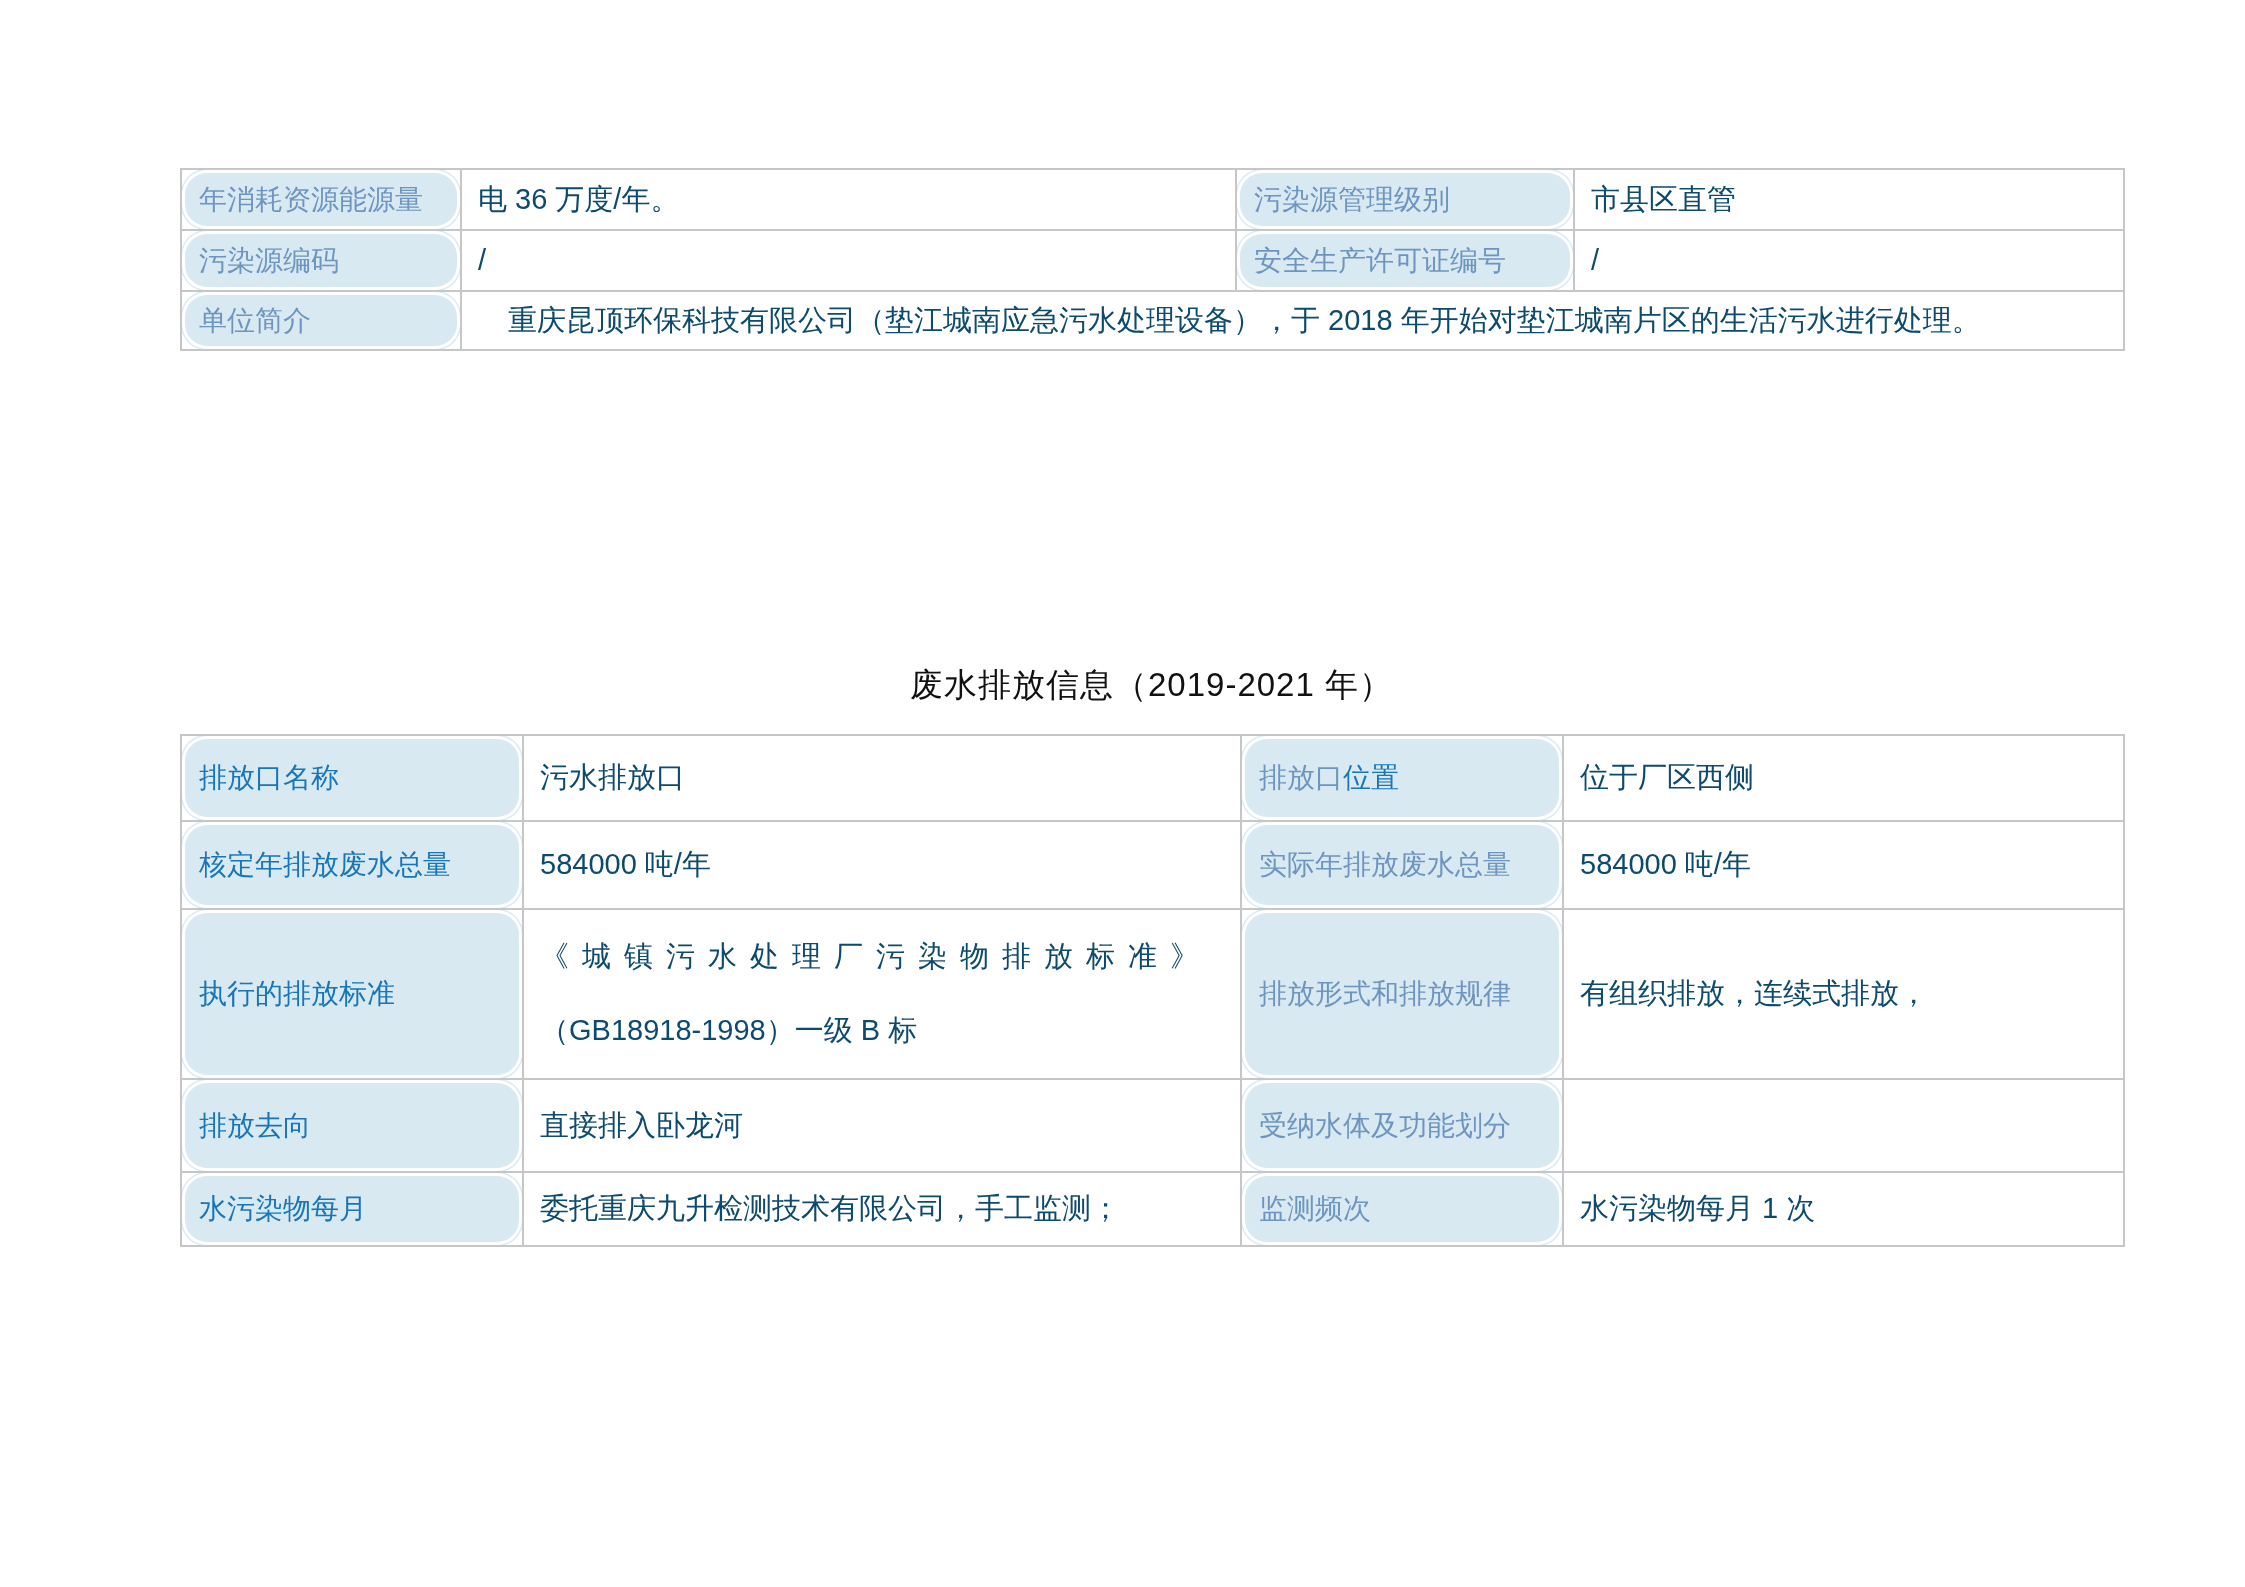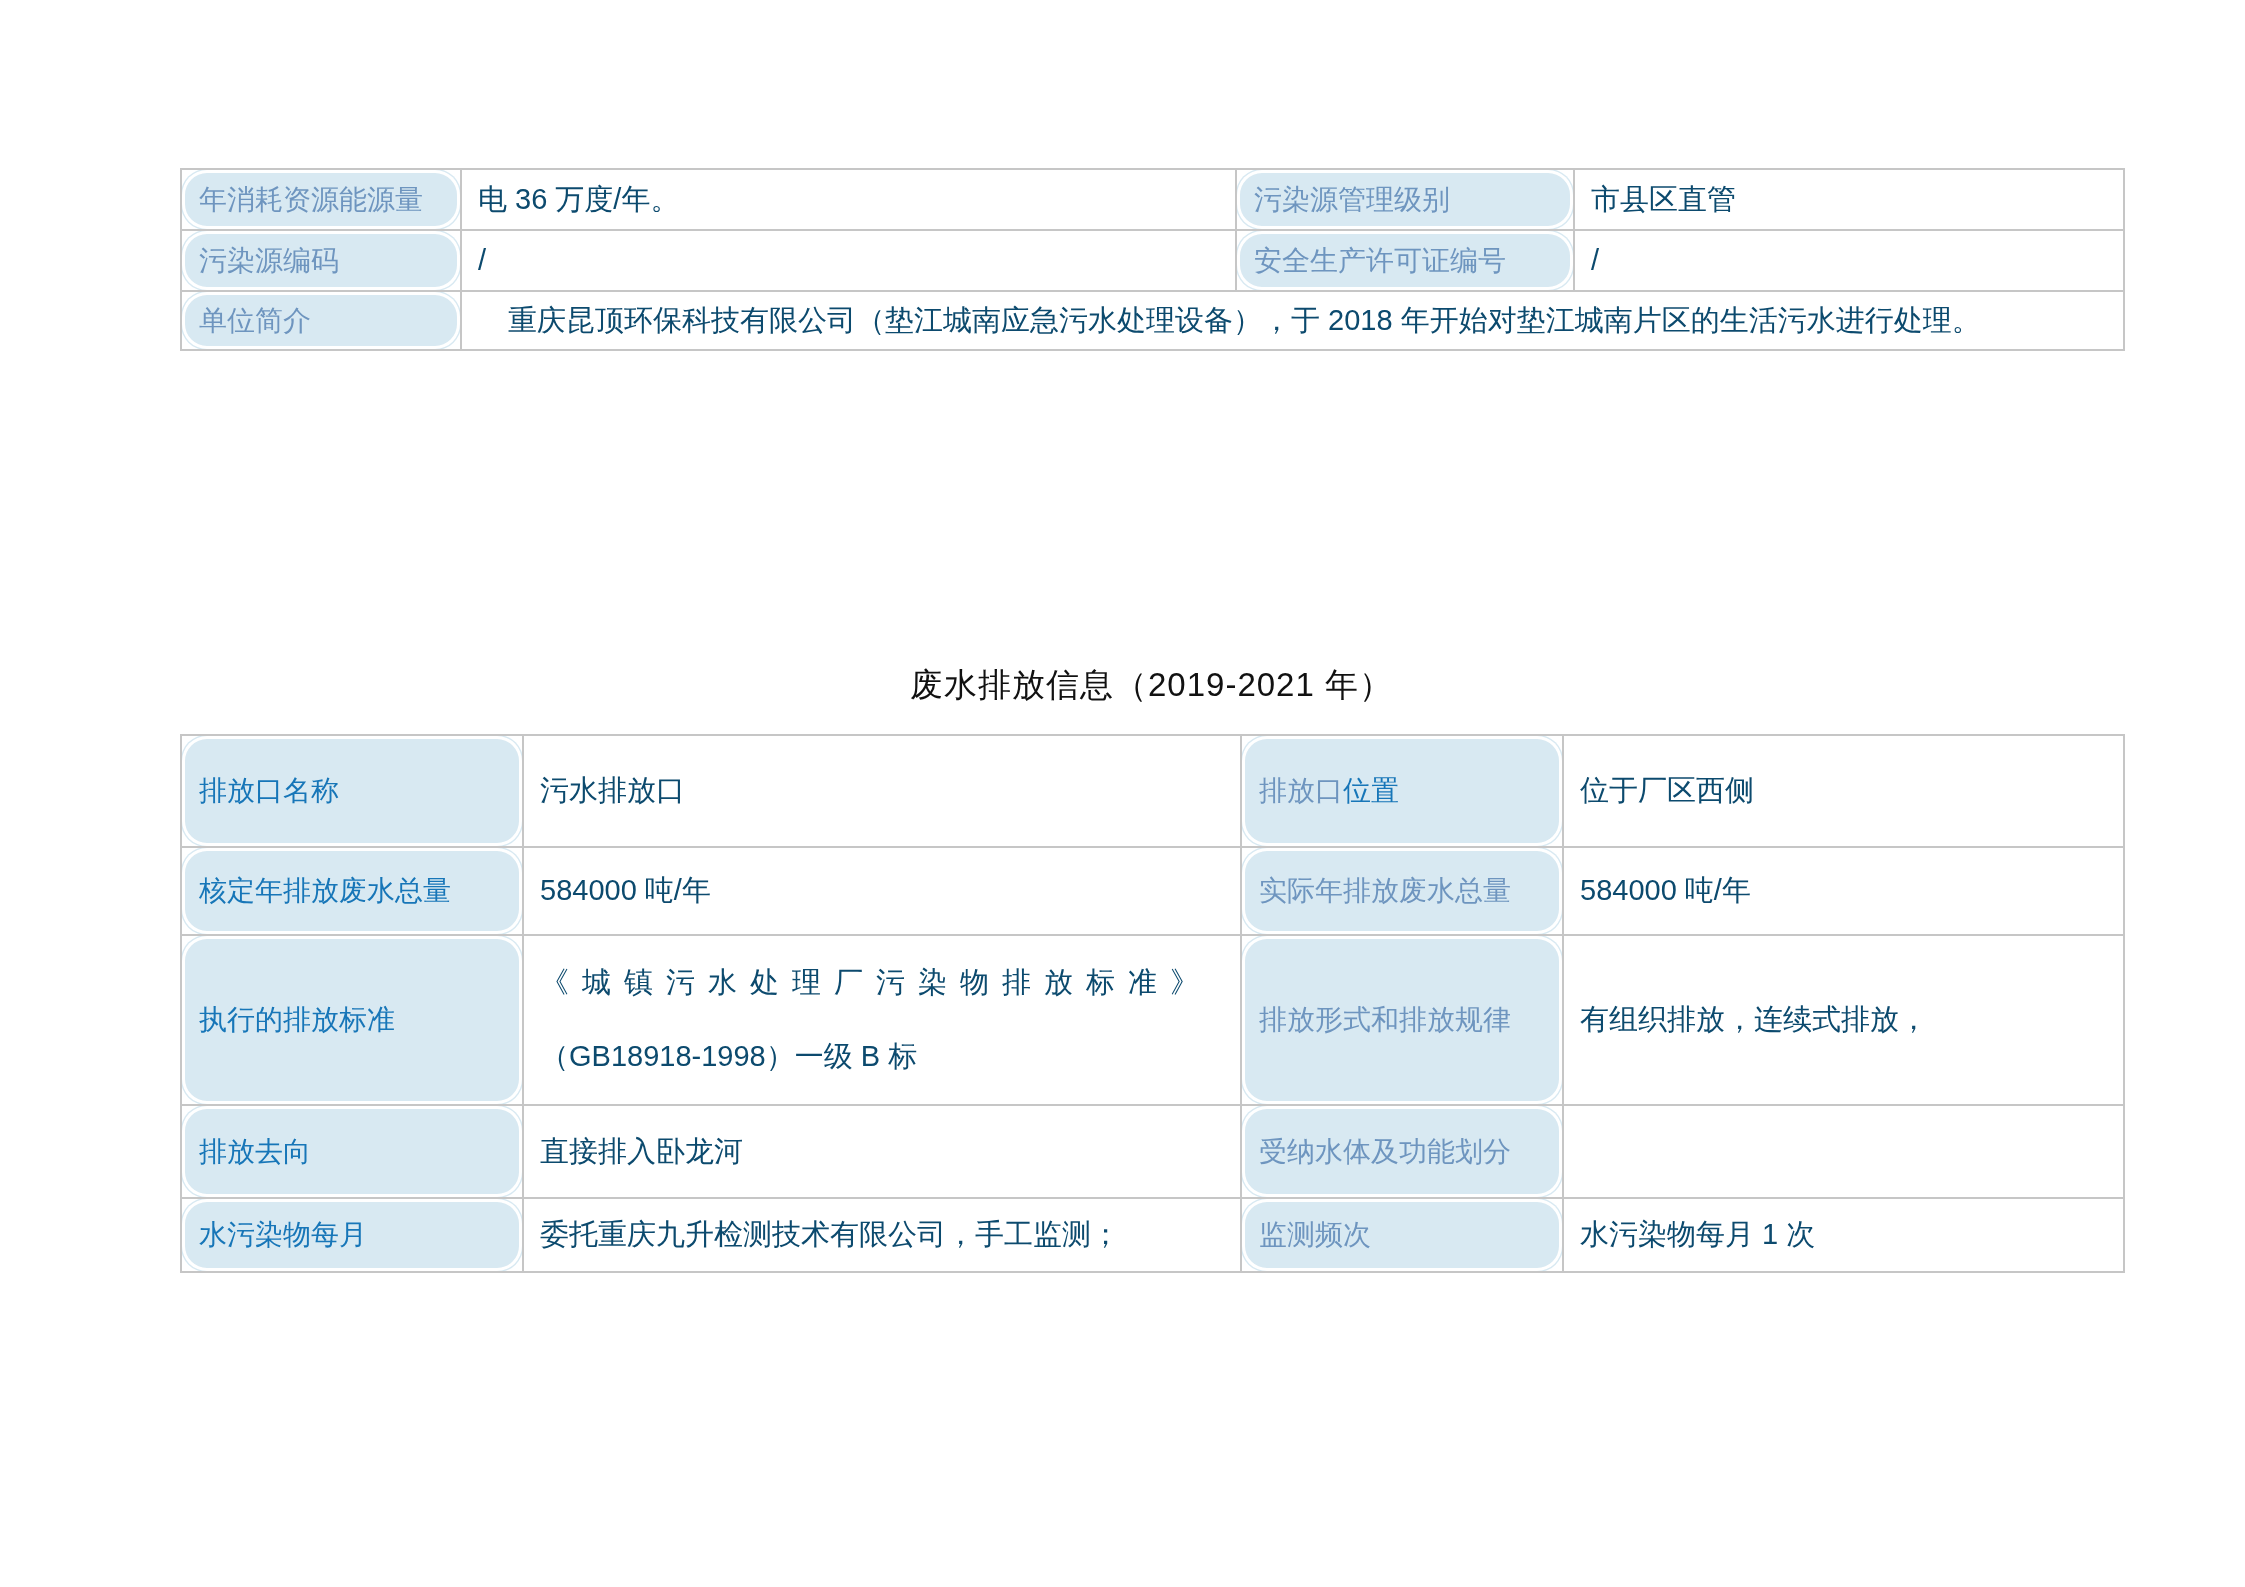--- a/index.html
+++ b/index.html
@@ -50,21 +50,21 @@
   .t1 tr { height: 61px; }
   .t1 tr.r3 { height: 59px; }
   .section-title {
     margin-top: 312px;
     margin-bottom: 26px;
     text-align: center;
     font-size: 33px;
     color: #111111;
     letter-spacing: 1px;
   }
-  .t2 tr.r1 { height: 112px; }
+  .t2 tr.r1 { height: 86px; }
   .t2 tr.r2 { height: 86px; }
   .t2 tr.r3 { height: 88px; }
   .t2 tr.r4 { height: 170px; }
   .t2 tr.r5 { height: 93px; padding-left: 38px; }
   .t2 tr.r6 { height: 74px; }
   .indent { text-indent: 30px; }
   .std-line1 {
     display: block;
     letter-spacing: 13px;
     white-space: nowrap;

